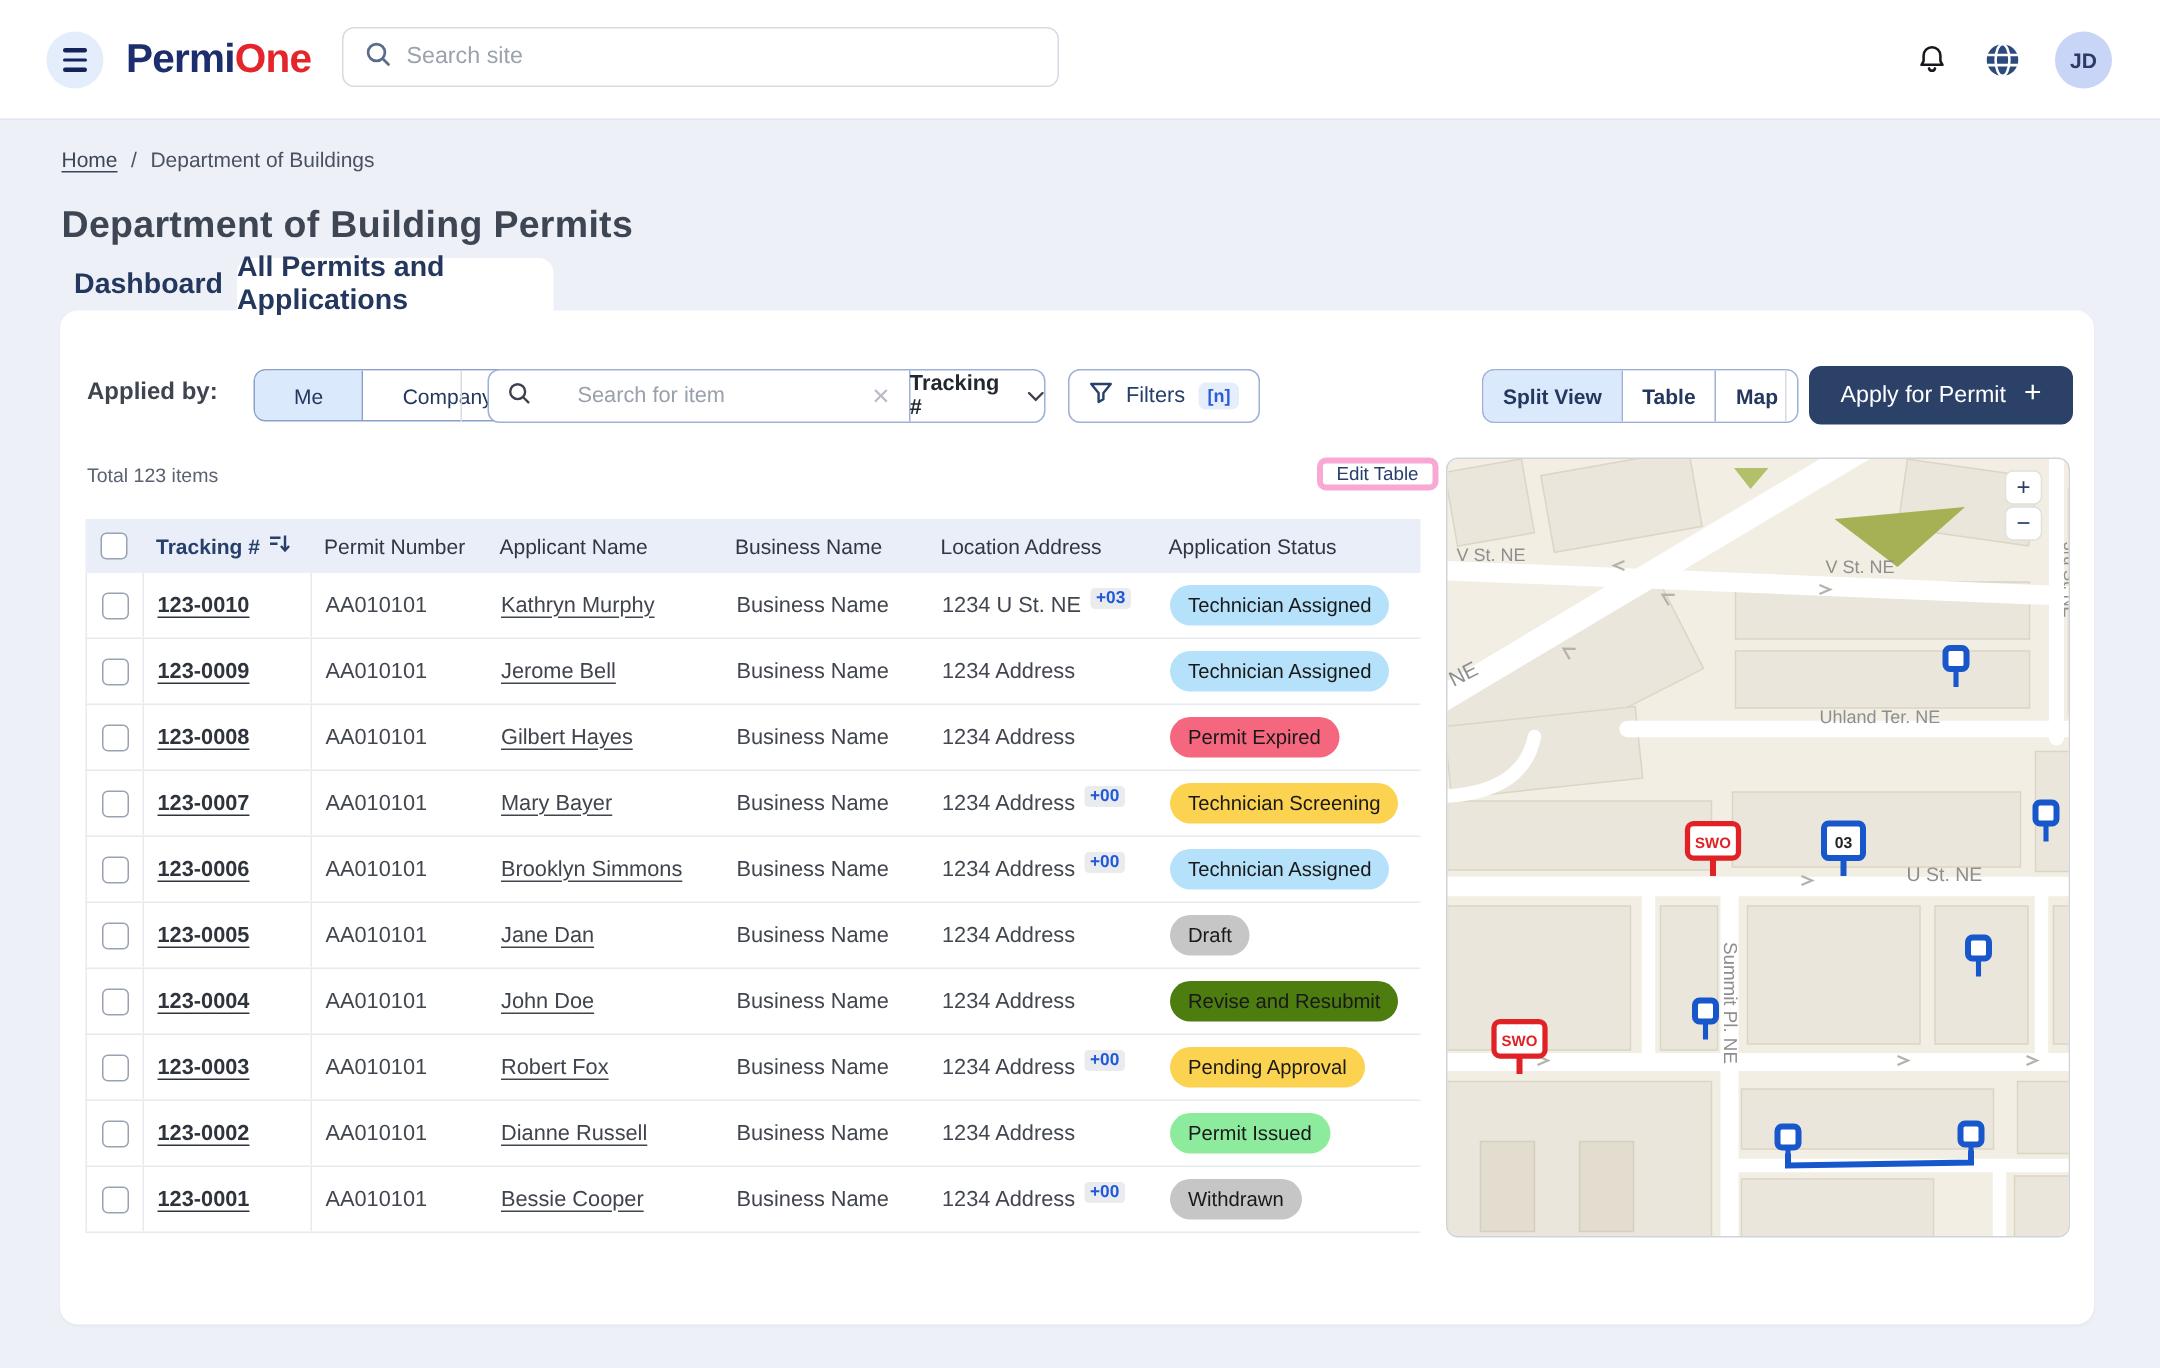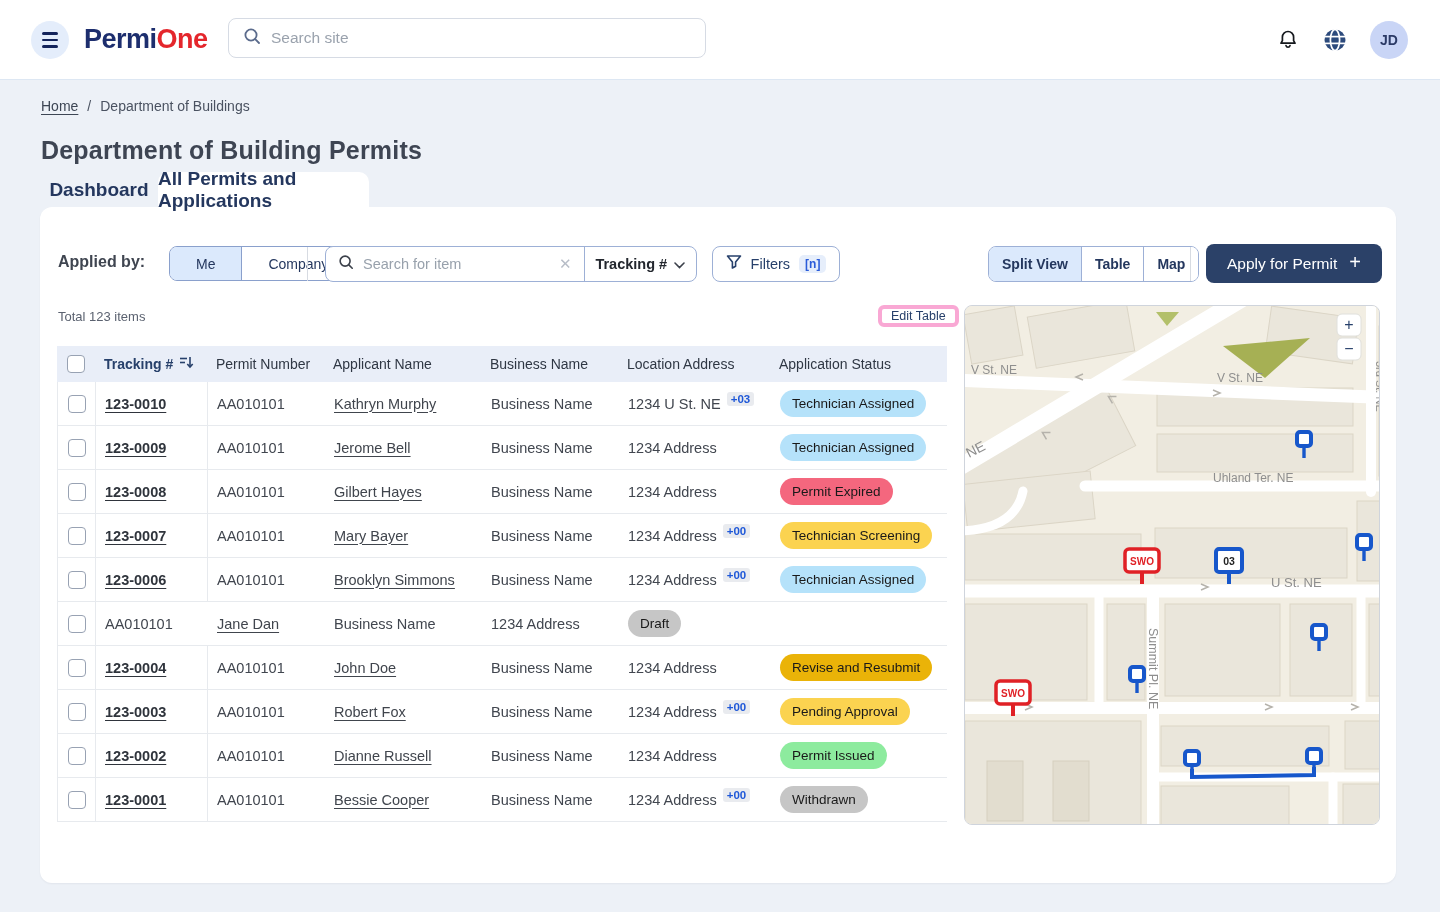--- a/index.html
+++ b/index.html
@@ -33,21 +33,21 @@
 
   
   .tb-label { position:absolute; left:18px; top:46px; font-size:16px; font-weight:700; color:#3f4550; }
   .seg-group { position:absolute; left:129px; top:39px; height:35px; border:1px solid #8aa0cc; border-radius:8px; display:flex; overflow:hidden; background:#fff; }
   .seg { font-size:14px; font-weight:400; color:#24375e; display:flex; align-items:center; justify-content:center; padding:0 26px; cursor:pointer; background:#fff; }
   .seg.sel { background:#dbe9fc; }
   .seg + .seg { border-left:1px solid #8aa0cc; }
   .vdiv { position:absolute; top:40px; width:1px; height:34px; background:#d7dbe2; }
   .search-combo { position:absolute; left:285px; top:39px; width:372px; height:36px; border:1px solid #9db0d6; border-radius:8px; display:flex; background:#fff; }
   .search-part { flex:1; display:flex; align-items:center; gap:9px; padding:0 12px; }
-  .search-part input { border:none; outline:none; flex:1; font-size:14.5px; font-family:inherit; color:#333; }
+  .search-part input { border:none; outline:none; flex:1; font-size:14.5px; font-family:inherit; color:#333;margin-left:22px; }
   .search-part input::placeholder { color:#98a1ac; }
   .clear-x { color:#b7bdc7; font-size:15px; cursor:pointer; }
   .cat-select { width:118px; border-left:1px solid #9db0d6; display:flex; align-items:center; justify-content:center; gap:7px; font-size:14.5px; font-weight:600; color:#23272e; cursor:pointer; }
   .filters-btn { position:absolute; left:672px; top:39px; width:128px; height:36px; border:1px solid #9db0d6; border-radius:8px; background:#fff; display:flex; align-items:center; justify-content:center; gap:9px; cursor:pointer; }
   .filters-btn .lbl { font-size:14.5px; font-weight:400; color:#27406b; }
   .filters-badge { background:#e6eefb; color:#2b5cd9; font-size:12px; font-weight:600; border-radius:5px; padding:2px 6px; }
   .view-group { position:absolute; left:948px; top:39px; height:36px; border:1px solid #9db0d6; border-radius:8px; display:flex; overflow:hidden; background:#fff; }
   .view-group .seg { padding:0 13px; font-weight:600; }
   .view-group .seg + .seg { border-left:1px solid #9db0d6; }
   .apply-btn { position:absolute; left:1166px; top:37px; width:176px; height:39px; background:#2b4168; border:none; border-radius:8px; color:#fff; font-size:15.5px; font-family:inherit; display:flex; align-items:center; justify-content:center; gap:12px; cursor:pointer; }
@@ -336,20 +336,23 @@
           </div>
       <div class="cell">
             <span class="pill" style="background: rgb(181, 226, 250);">Technician Assigned</span>
           </div>
     </div>
 
     <div class="trow">
       <div class="cell c1">
             <div class="cb"></div>
           </div>
+      <div class="cell c2">
+            <span class="link-strong">123-0005</span>
+          </div>
       <div class="cell">
             <span>AA010101</span>
           </div>
       <div class="cell">
             <span class="link">Jane Dan</span>
           </div>
       <div class="cell">
             <span>Business Name</span>
           </div>
       <div class="cell">
@@ -373,21 +376,21 @@
       <div class="cell">
             <span class="link">John Doe</span>
           </div>
       <div class="cell">
             <span>Business Name</span>
           </div>
       <div class="cell">
             <span>1234 Address</span>
           </div>
       <div class="cell">
-            <span class="pill" style="background: #eab308;">Revise and Resubmit</span>
+            <span class="pill" style="background: #4d7c0f;">Revise and Resubmit</span>
           </div>
     </div>
 
     <div class="trow">
       <div class="cell c1">
             <div class="cb"></div>
           </div>
       <div class="cell c2">
             <span class="link-strong">123-0003</span>
           </div>

